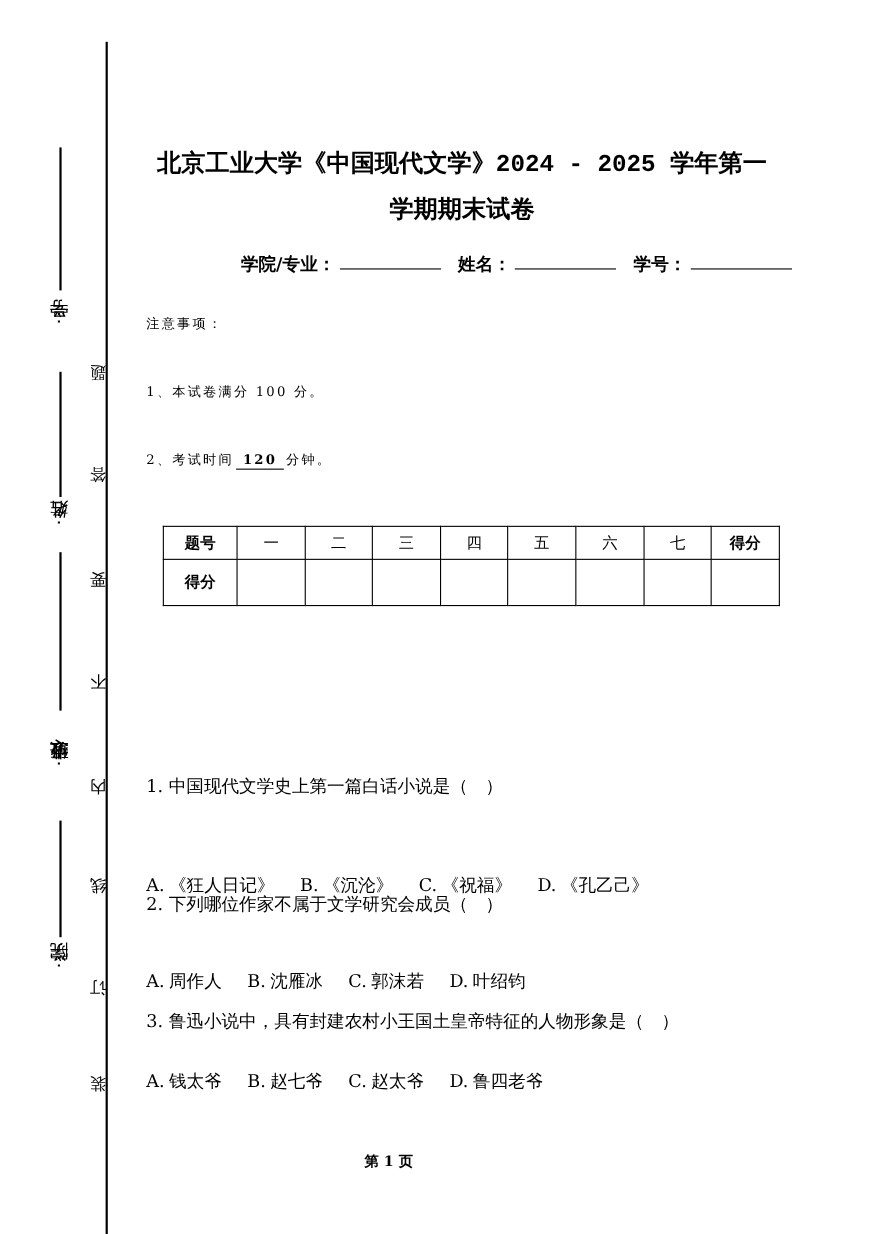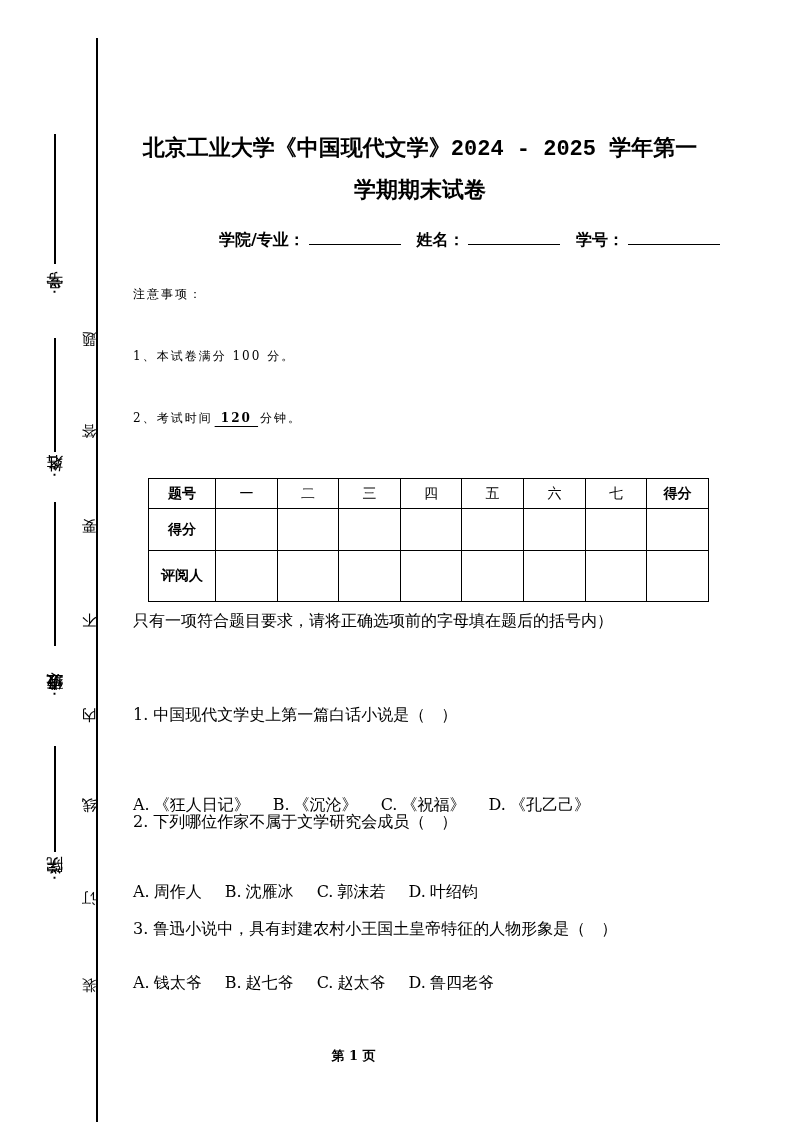--- a/index.html
+++ b/index.html
@@ -83,36 +83,24 @@
     <td class="hdr">得分</td>
     <td></td>
     <td></td>
     <td></td>
     <td></td>
     <td></td>
     <td></td>
     <td></td>
     <td></td>
   </tr>
-  <tr style="height:51px;">
-    <td class="hdr">评阅人</td>
-    <td></td>
-    <td></td>
-    <td></td>
-    <td></td>
-    <td></td>
-    <td></td>
-    <td></td>
-    <td></td>
-  </tr>
 </tbody>
   </table>
 
 <div class="section-head" style="top:600px;">
-  <div>只有一项符合题目要求，请将正确选项前的字母填在题后的括号内）</div>
 </div>
 
 <div class="q" style="top:705px;">
   <span class="num">1.</span>
   <span>中国现代文学史上第一篇白话小说是（　）</span>
 </div>
 <div class="q" style="top:759px;margin-top:36px;">
   <span class="opt"><span class="letter">A.</span><span>《狂人日记》</span></span>
   <span class="opt"><span class="letter">B.</span><span>《沉沦》</span></span>
   <span class="opt"><span class="letter">C.</span><span>《祝福》</span></span>

